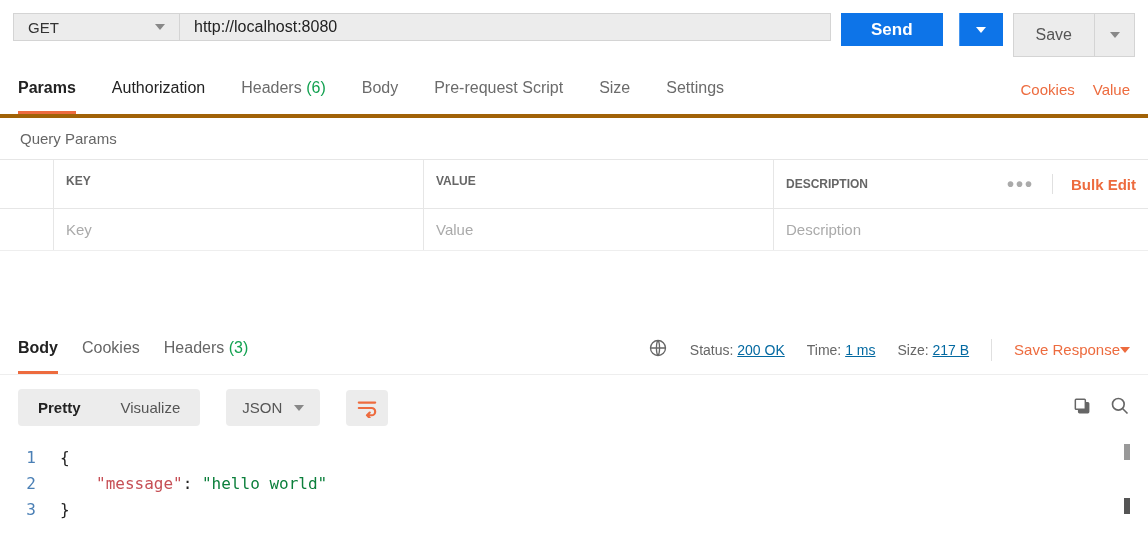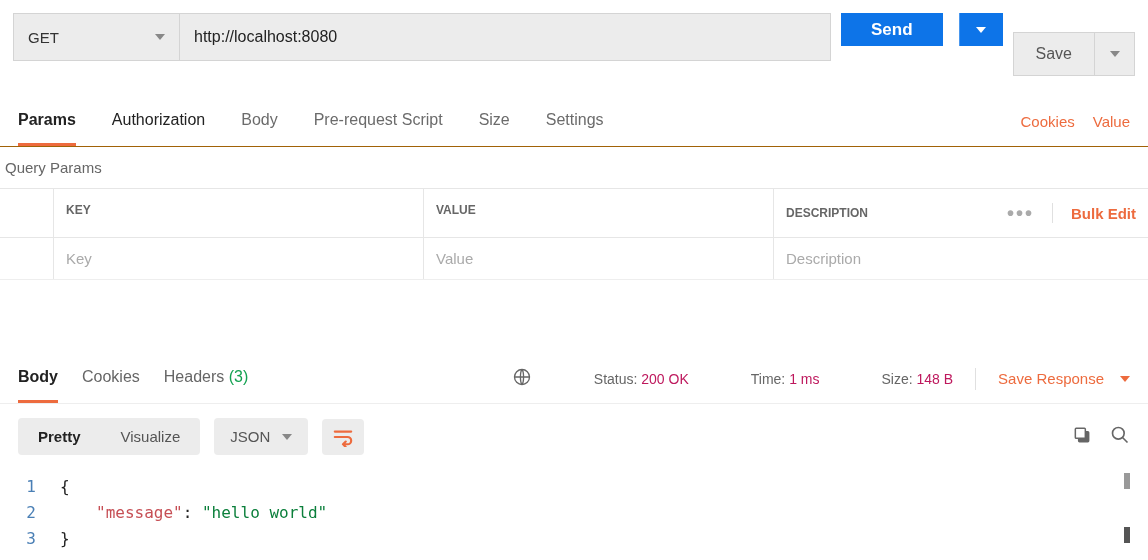--- a/index.html
+++ b/index.html
@@ -1,42 +1,42 @@
 <!DOCTYPE html>
 <html><head>
 <meta charset="utf-8">
 <style>
   * { box-sizing: border-box; margin: 0; padding: 0; }
   body { font-family: -apple-system, BlinkMacSystemFont, "Segoe UI", Helvetica, Arial, sans-serif; font-size: 14px; color: #333; background: #fff; width: 1148px; height: 560px; overflow: hidden; }
 
   
   .request-bar { display: flex; align-items: stretch; padding: 13px 13px 0 13px; gap: 10px; }
-  .method-url { display: flex; flex: 1; border: 1px solid #d4d4d4; background: #ececec; height: 48px; }
+  .method-url { display: flex; flex: 1; border: 1px solid #d4d4d4; background: #ececec; height: 28px; }
   .method-select { display: flex; align-items: center; justify-content: space-between; width: 166px; padding: 0 14px; border-right: 1px solid #d4d4d4; cursor: pointer; font-size: 15px; color: #333; font-weight: 500; }
   .method-select .caret { width: 0; height: 0; border-left: 5px solid transparent; border-right: 5px solid transparent; border-top: 6px solid #888; }
   .url-input { flex: 1; background: #ececec; border: none; outline: none; padding: 0 14px; font-size: 16px; color: #222; }
   .send-group { display: flex; height: 33px; gap: 16px; }
   .send-btn { background: #0d74e8; color: #fff; border: none; font-size: 17px; font-weight: 600; padding: 0 30px; cursor: pointer; }
   .send-caret { background: #0d74e8; border: none; border-left: 1px solid rgba(255,255,255,.25); width: 44px; display: flex; align-items: center; justify-content: center; cursor: pointer; }
   .send-caret .tri { width: 0; height: 0; border-left: 5px solid transparent; border-right: 5px solid transparent; border-top: 6px solid #fff; }
-  .save-group { display: flex; height: 44px; margin-top: 19px; }
+  .save-group { display: flex; height: 44px; }
   .save-btn { background: #ececec; border: 1px solid #d4d4d4; color: #555; font-size: 16px; font-weight: 500; padding: 0 22px; cursor: pointer; }
   .save-caret { background: #ececec; border: 1px solid #d4d4d4; border-left: none; width: 40px; display: flex; align-items: center; justify-content: center; cursor: pointer; }
   .save-caret .tri { width: 0; height: 0; border-left: 5px solid transparent; border-right: 5px solid transparent; border-top: 6px solid #888; }
 
   
-  .req-tabs-row { display: flex; align-items: center; justify-content: space-between; padding: 22px 18px 0 18px; border-bottom: 1px solid #a16207; margin-top: 13px; }
+  .req-tabs-row { display: flex; align-items: center; justify-content: space-between; padding: 22px 18px 0 18px; border-bottom: 4px solid #a16207; }
   .req-tabs { display: flex; gap: 36px; }
   .req-tab { color: #6b6b6b; font-size: 16px; padding-bottom: 14px; cursor: pointer; border-bottom: 3px solid transparent; }
   .req-tab.active { color: #222; font-weight: 600; border-bottom-color: #ed6b3e; }
   .req-tab .count { color: #12a150; }
   .req-links { display: flex; gap: 18px; font-size: 15px; }
   .req-link { color: #ed6b3e; cursor: pointer; padding-bottom: 14px; }
 
-  .query-title { padding: 12px 5px; font-size: 15px; color: #666; font-weight: 500; }
+  .query-title { padding: 12px 20px; font-size: 15px; color: #666; font-weight: 500; }
 
   
   .params-table { border-top: 1px solid #e6e6e6; }
   .params-header { display: flex; background: #fff; border-bottom: 1px solid #e6e6e6; font-size: 12px; color: #666; font-weight: 600; }
   .p-col-checkbox { width: 54px; border-right: 1px solid #e6e6e6; }
   .p-col-key { width: 370px; padding: 14px 12px; border-right: 1px solid #e6e6e6; }
   .p-col-value { width: 350px; padding: 14px 12px; border-right: 1px solid #e6e6e6; }
   .p-col-desc { flex: 1; padding: 14px 12px; display: flex; align-items: center; justify-content: space-between; }
   .bulk-area { display: flex; align-items: center; gap: 18px; }
   .dots { color: #aaa; font-size: 20px; letter-spacing: 2px; cursor: pointer; line-height: 1; }
@@ -48,28 +48,28 @@
   .params-row .p-col-key, .params-row .p-col-value, .params-row .p-col-desc { padding: 12px; }
 
   
   .resp-tabs-row { display: flex; align-items: center; justify-content: space-between; padding: 0 18px; border-bottom: 1px solid #eee; margin-top: 74px; }
   .resp-tabs { display: flex; gap: 24px; align-items: center; }
   .resp-tab { color: #666; font-size: 16px; padding: 14px 0; cursor: pointer; border-bottom: 3px solid transparent; }
   .resp-tab.active { color: #222; font-weight: 600; border-bottom-color: #ed6b3e; }
   .resp-tab .count { color: #12a150; }
   .resp-right { display: flex; align-items: center; gap: 22px; font-size: 14px; color: #666; }
   .globe-icon svg { width: 20px; height: 20px; stroke: #666; }
-  .stat .label { color: #666; margin-left: 40px; }
-  .stat .value { color: #be185d; }
-  .save-resp { display: flex; align-items: center; gap: 16px; color: #ed6b3e; font-size: 15px; cursor: pointer; font-weight: 500; }
+  .stat .label { color: #666; }
+  .stat .value { color: #0369a1; text-decoration: underline; }
+  .save-resp { display: flex; align-items: center; gap: 0; color: #ed6b3e; font-size: 15px; cursor: pointer; font-weight: 500; }
   .save-resp .tri { width: 0; height: 0; border-left: 5px solid transparent; border-right: 5px solid transparent; border-top: 6px solid #ed6b3e; }
 
   
   .body-controls { display: flex; align-items: center; justify-content: space-between; padding: 14px 18px; }
-  .body-left { display: flex; align-items: center; gap: 14px; }
+  .body-left { display: flex; align-items: center; gap: 26px; }
   .view-tabs { display: flex; background: #ececec; border-radius: 4px; overflow: hidden; }
   .view-tab { padding: 10px 20px; font-size: 15px; color: #555; cursor: pointer; }
   .view-tab.active { font-weight: 600; color: #222; }
   .fmt-select { display: flex; align-items: center; gap: 12px; background: #ececec; padding: 10px 16px; border-radius: 4px; cursor: pointer; color: #555; font-size: 15px; }
   .fmt-select .tri { width: 0; height: 0; border-left: 5px solid transparent; border-right: 5px solid transparent; border-top: 6px solid #888; }
   .wrap-btn { background: #ececec; padding: 8px 10px; border-radius: 4px; cursor: pointer; display: flex; align-items: center; }
   .wrap-btn svg { stroke: #ed6b3e; }
   .body-right { display: flex; align-items: center; gap: 18px; }
   .body-right svg { width: 20px; height: 20px; stroke: #666; fill: none; }
   .icon-btn { cursor: pointer; }
@@ -108,20 +108,24 @@
     <button class="save-caret">
         <span class="tri"></span>
       </button>
   </div>
 </div>
 
 <div class="req-tabs-row">
   <div class="req-tabs">
     <div class="req-tab active">Params</div>
     <div class="req-tab" style="color:#222;font-weight:500">Authorization</div>
+    <div class="req-tab">
+      <span>Headers</span>
+      <span class="count">(6)</span>
+    </div>
     <div class="req-tab">Body</div>
     <div class="req-tab">Pre-request Script</div>
     <div class="req-tab">Size</div>
     <div class="req-tab">Settings</div>
   </div>
   <div class="req-links">
     <span class="req-link">Cookies</span>
     <span class="req-link">Value</span>
   </div>
 </div>
@@ -171,21 +175,21 @@
     <span class="stat">
       <span class="label">Status:</span>
       <span class="value">200 OK</span>
     </span>
     <span class="stat">
       <span class="label">Time:</span>
       <span class="value">1 ms</span>
     </span>
     <span class="stat">
       <span class="label">Size:</span>
-      <span class="value">148 B</span>
+      <span class="value">217 B</span>
     </span>
     <span class="divider-v-resp"></span>
     <span class="save-resp">
       <span>Save Response</span>
       <span class="tri"></span>
     </span>
   </div>
 </div>
 
 <div class="body-controls">

